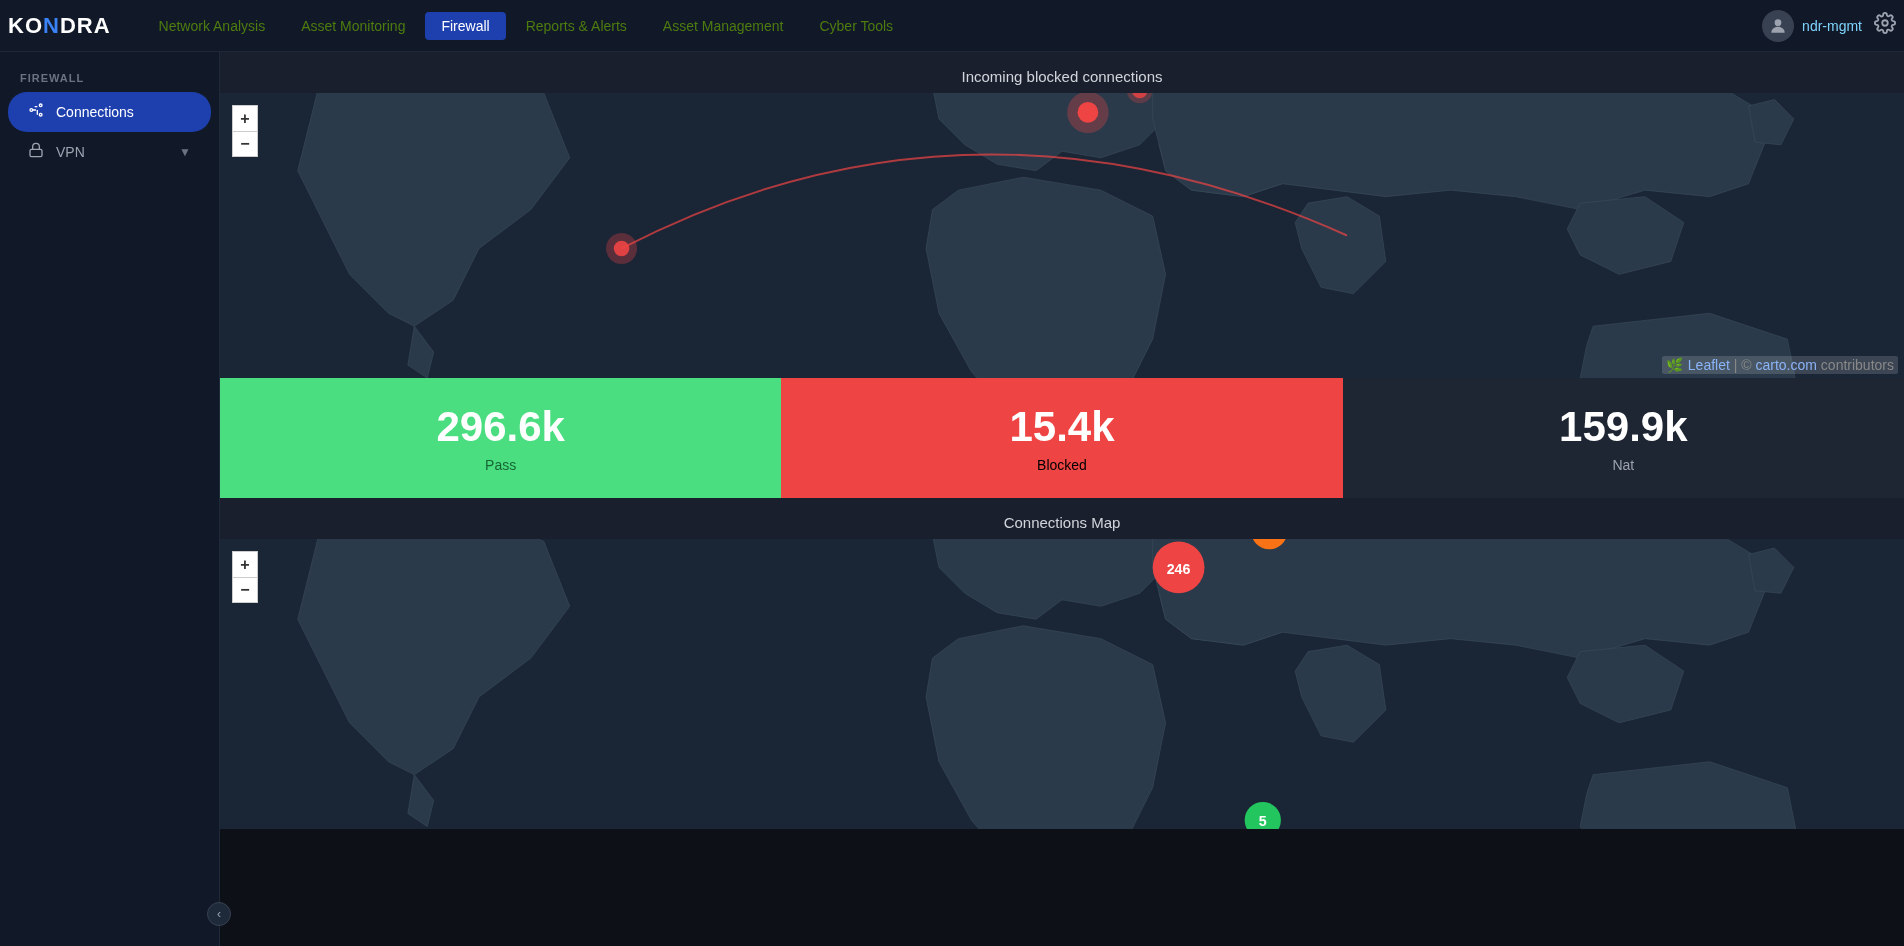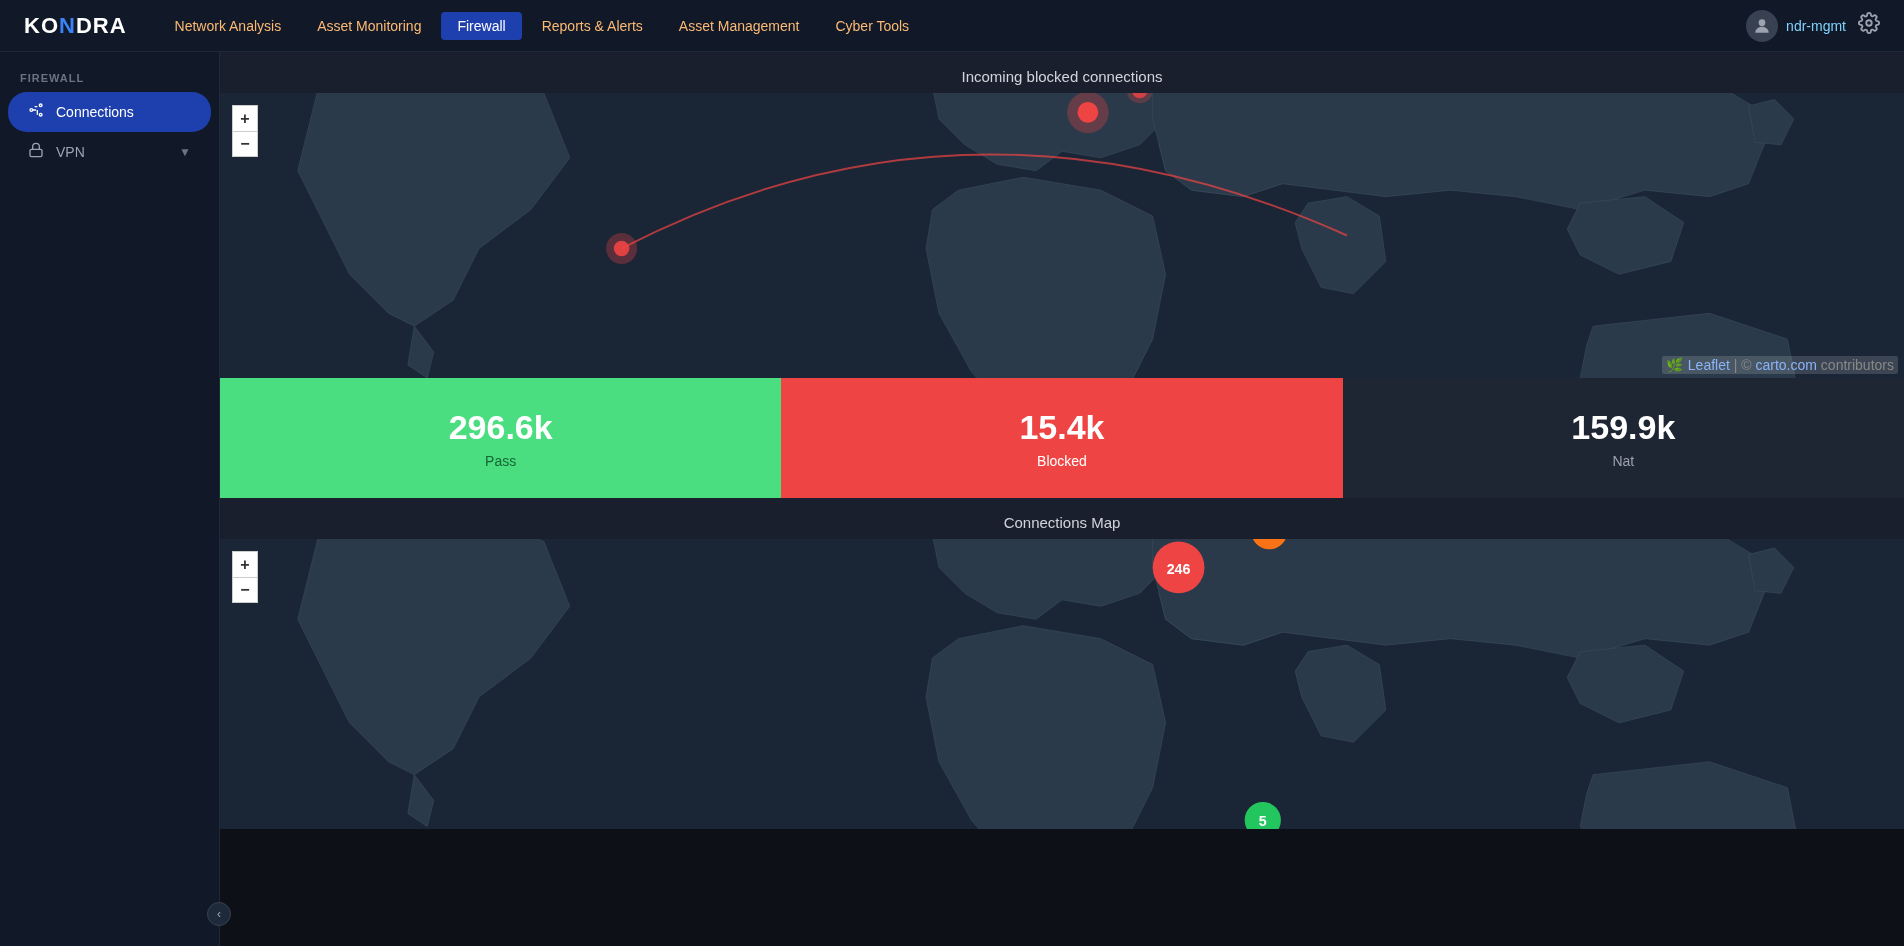--- a/index.html
+++ b/index.html
@@ -4,38 +4,38 @@
   <style>
     * { margin: 0; padding: 0; box-sizing: border-box; }
     body { font-family: 'Segoe UI', Arial, sans-serif; background: #0d1117; color: #fff; display: flex; flex-direction: column; height: 946px; overflow: hidden; }
 
     
     .topnav {
       background: #111827;
       display: flex;
       align-items: center;
       height: 52px;
-      padding: 0 24px;
+      padding: 0 8px;
       border-bottom: 1px solid #1e2a3a;
       flex-shrink: 0;
       z-index: 100;
       text-align: right;
     }
     .logo {
       font-size: 22px;
       font-weight: 900;
       color: #fff;
       letter-spacing: 1px;
       margin-right: 32px;
     }
     .logo span { color: #3b82f6; }
     .nav-items { display: flex; align-items: center; flex: 1; gap: 4px; }
     .nav-item {
       padding: 6px 16px;
-      color: #fdba74;
+      color: #4d7c0f;
       font-size: 14px;
       cursor: pointer;
       border-radius: 4px;
       text-decoration: none;
     }
     .nav-item.active {
       background: #1e40af;
       color: #fff;
       border-radius: 4px;
     }
@@ -157,30 +157,30 @@
       display: flex;
       flex-direction: column;
       align-items: center;
       justify-content: center;
       gap: 6px;
     }
     .stat-card.green { background: #4ade80; }
     .stat-card.red { background: #ef4444; }
     .stat-card.dark { background: #1e2533; }
     .stat-value {
-      font-size: 34px;
+      font-size: 42px;
       font-weight: 700;
       color: #fff;
     }
     .stat-label {
       font-size: 14px;
       color: rgba(255,255,255,0.85);
     }
     .stat-card.green .stat-label { color: #166534; }
-    .stat-card.red .stat-label { color: #ffffff; }
+    .stat-card.red .stat-label { color: #000000; }
     .stat-card.dark .stat-label { color: #9ca3af; }
 
     
     .map-attribution {
       position: absolute;
       bottom: 4px;
       right: 6px;
       font-size: 14px;
       color: #888;
       background: rgba(255,255,255,0.15);

